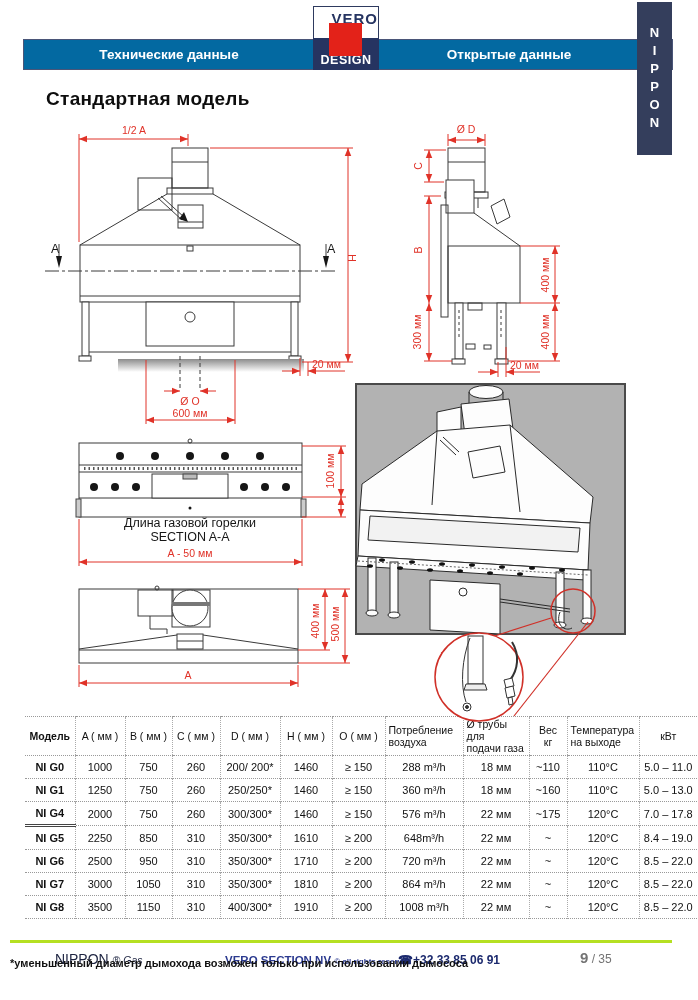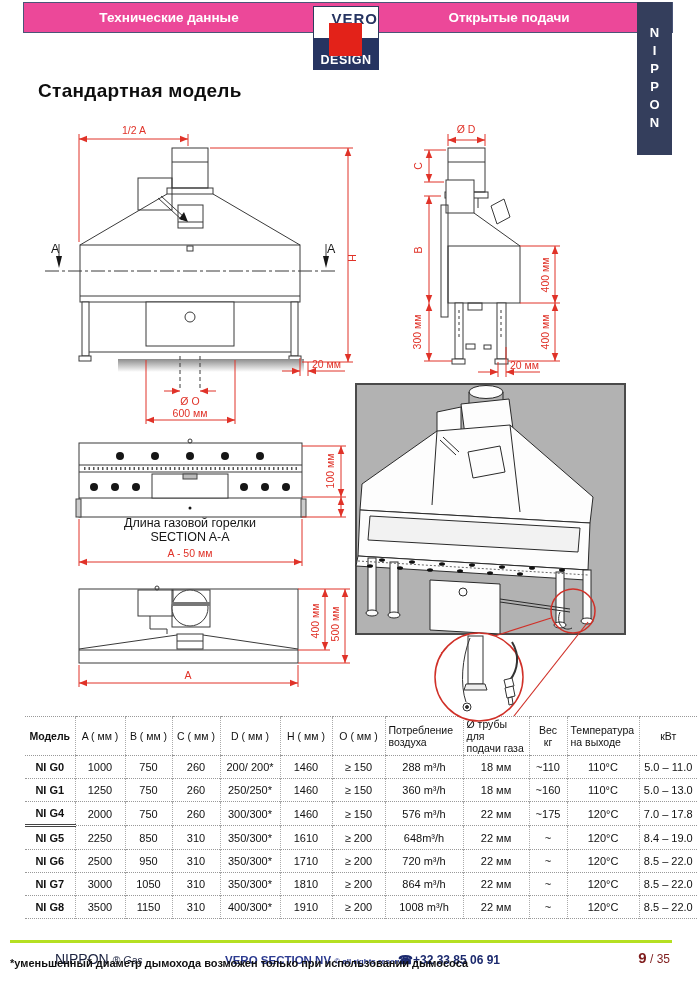--- a/index.html
+++ b/index.html
@@ -10,21 +10,21 @@
   .topbar{left:23px;top:2px;width:650px;height:31px;background:#343e5c;border:1px solid #4a5578;box-sizing:border-box;}
   .tab{position:absolute;top:0;height:29px;line-height:29px;text-align:center;color:#fff;font-size:13.5px;font-weight:bold;}
   .tab-left{left:0;width:290px;}
   .tab-right{left:356px;width:258px;}
   .nippon{left:637px;top:2px;width:35px;height:153px;background:#343e5c;display:flex;flex-direction:column;align-items:center;padding-top:22px;box-sizing:border-box;}
   .nippon span{color:#fff;font-weight:bold;font-size:13px;line-height:18px;}
   .logo{left:313px;top:2px;width:66px;height:68px;}
   .logo-top{position:absolute;left:0;top:4px;width:66px;height:36px;background:#fff;border:1px solid #2e3a5e;box-sizing:border-box;text-align:right;font-weight:bold;font-size:15px;color:#263461;line-height:24px;letter-spacing:1px;}
   .logo-bottom{position:absolute;left:0;top:36px;width:66px;height:32px;background:#263461;text-align:center;font-weight:bold;font-size:12.5px;color:#fff;line-height:44px;letter-spacing:.5px;}
   .logo-red{position:absolute;left:16px;top:21px;width:33px;height:33px;background:#e32219;}
-  .title{left:38px;top:80px;font-size:19px;font-weight:bold;color:#0d0d0d;margin:0;letter-spacing:.3px;}
+  .title{left:38px;top:80px;font-size:19px;font-weight:bold;color:#0d0d0d;margin:8px;letter-spacing:.3px;}
   
   #draw{left:0;top:0;pointer-events:none;z-index:3;}
   .bl{stroke:#3a3a3a;stroke-width:1;fill:none;}
   .blf{stroke:#3a3a3a;stroke-width:1;fill:#fff;}
   .rd{stroke:#e03228;stroke-width:1;fill:none;}
   .rt{fill:#e03228;font-size:10.5px;}
   .bt{fill:#161616;font-size:12.5px;}
   .dot{fill:#161616;stroke:none;}
   
   #spec-table{position:absolute;left:25px;top:716px;width:672px;border-collapse:collapse;table-layout:fixed;z-index:1;border-bottom:1px dotted #999;}
@@ -34,29 +34,29 @@
   #spec-table td,#spec-table th{border-left:1px dotted #aaa;}
   #spec-table td:first-child,#spec-table th:first-child{border-left:none;font-weight:bold;}
   #spec-table tr.thick td:first-child{border-bottom:3px double #444;}
   .footnote{left:10px;top:925px;font-size:11px;font-weight:bold;color:#111;z-index:4;margin-top:32px;}
   .green-line{left:10px;top:940px;width:662px;height:3px;z-index:4;}
   .footer-brand{left:55px;top:951px;font-size:14px;color:#1c2340;}
   .footer-brand .small{font-size:10.5px;font-style:italic;}
   .footer-company{left:225px;top:954px;font-size:11.5px;font-weight:bold;color:#2b3a8f;}
   .footer-company .small{font-size:8px;font-weight:bold;}
   .footer-phone{left:398px;top:953px;font-size:12px;font-weight:bold;color:#1c2a6e;}
-  .footer-page{left:580px;top:949px;width:90px;text-align:right;font-size:12px;color:#7f1d1d;}
+  .footer-page{left:580px;top:949px;width:90px;text-align:left;font-size:12px;color:#737373;}
   .footer-page b{font-size:15px;}
 </style>
 </head>
 <body>
 
-<div class="abs topbar" style="background: #ec4899;">
+<div class="abs topbar" style="background: #0369a1; margin-top: 37px;">
   <div class="tab tab-left">Технические данные</div>
-  <div class="tab tab-right">Открытые подачи</div>
+  <div class="tab tab-right">Открытые данные</div>
 </div>
 <div class="abs nippon" id="nippon-col" style="background: rgb(52, 62, 92);">
     <span>N</span>
     <span>I</span>
     <span>P</span>
     <span>P</span>
     <span>O</span>
     <span>N</span>
   </div>
 <div class="abs logo">

